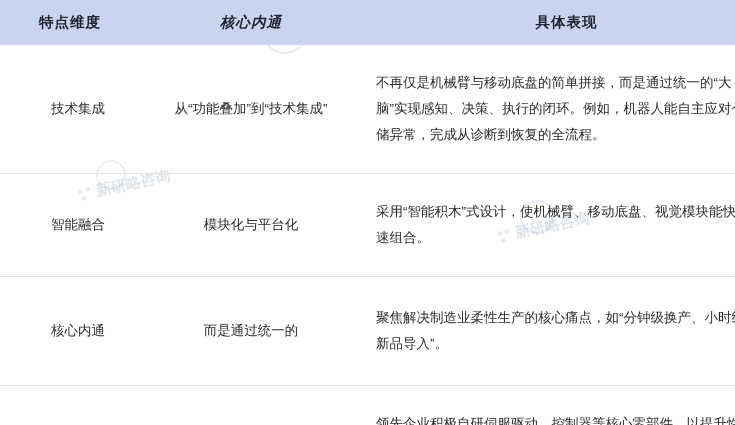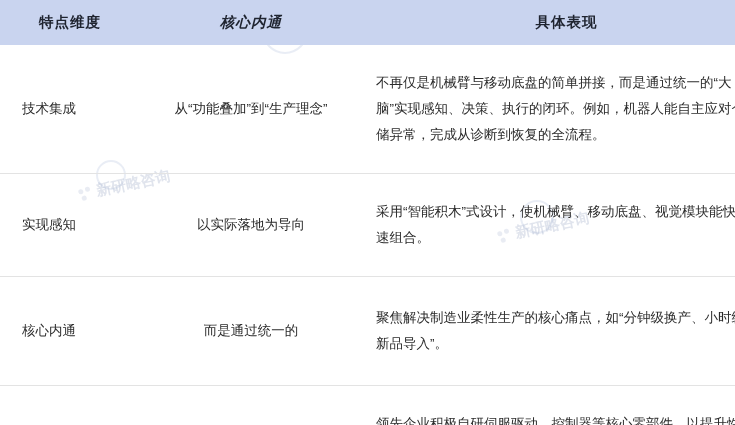--- a/index.html
+++ b/index.html
@@ -46,21 +46,21 @@
     font-size: 13.5px;
     color: #2b2b2b;
     line-height: 1.95;
     vertical-align: middle;
     background: transparent;
   }
   table.feature-table tbody tr:last-child td {
     border-bottom: 1px solid #d8d8d8;
   }
   td.c-dim {
-    text-align: left;
+    text-align: center;
     padding: 10px 6px 10px 22px;
     width: 128px;
   }
   td.c-core {
     text-align: center;
     padding: 10px 14px;
     width: 210px;
   }
   td.c-detail {
     text-align: left;
@@ -147,26 +147,26 @@
     <thead>
       <tr>
         <th class="col1">特点维度</th>
         <th class="col2">核心内通</th>
         <th class="col3">具体表现</th>
       </tr>
     </thead>
     <tbody>
       <tr class="row-tech">
         <td class="c-dim">技术集成</td>
-        <td class="c-core">从“功能叠加”到“生产理念”</td>
+        <td class="c-core">从“功能叠加”到“技术集成”</td>
         <td class="c-detail">不再仅是机械臂与移动底盘的简单拼接，而是通过统一的“大脑”实现感知、决策、执行的闭环。例如，机器人能自主应对仓储异常，完成从诊断到恢复的全流程。</td>
       </tr>
       <tr class="row-product">
-        <td class="c-dim">实现感知</td>
-        <td class="c-core">以实际落地为导向</td>
+        <td class="c-dim">智能融合</td>
+        <td class="c-core">模块化与平台化</td>
         <td class="c-detail">采用“智能积木”式设计，使机械臂、移动底盘、视觉模块能快速组合。</td>
       </tr>
       <tr class="row-concept">
         <td class="c-dim">核心内通</td>
         <td class="c-core">而是通过统一的</td>
         <td class="c-detail">聚焦解决制造业柔性生产的核心痛点，如“分钟级换产、小时级新品导入”。</td>
       </tr>
       <tr class="row-parts">
         <td class="c-dim">核心部件</td>
         <td class="c-core">关键技术自主化</td>

